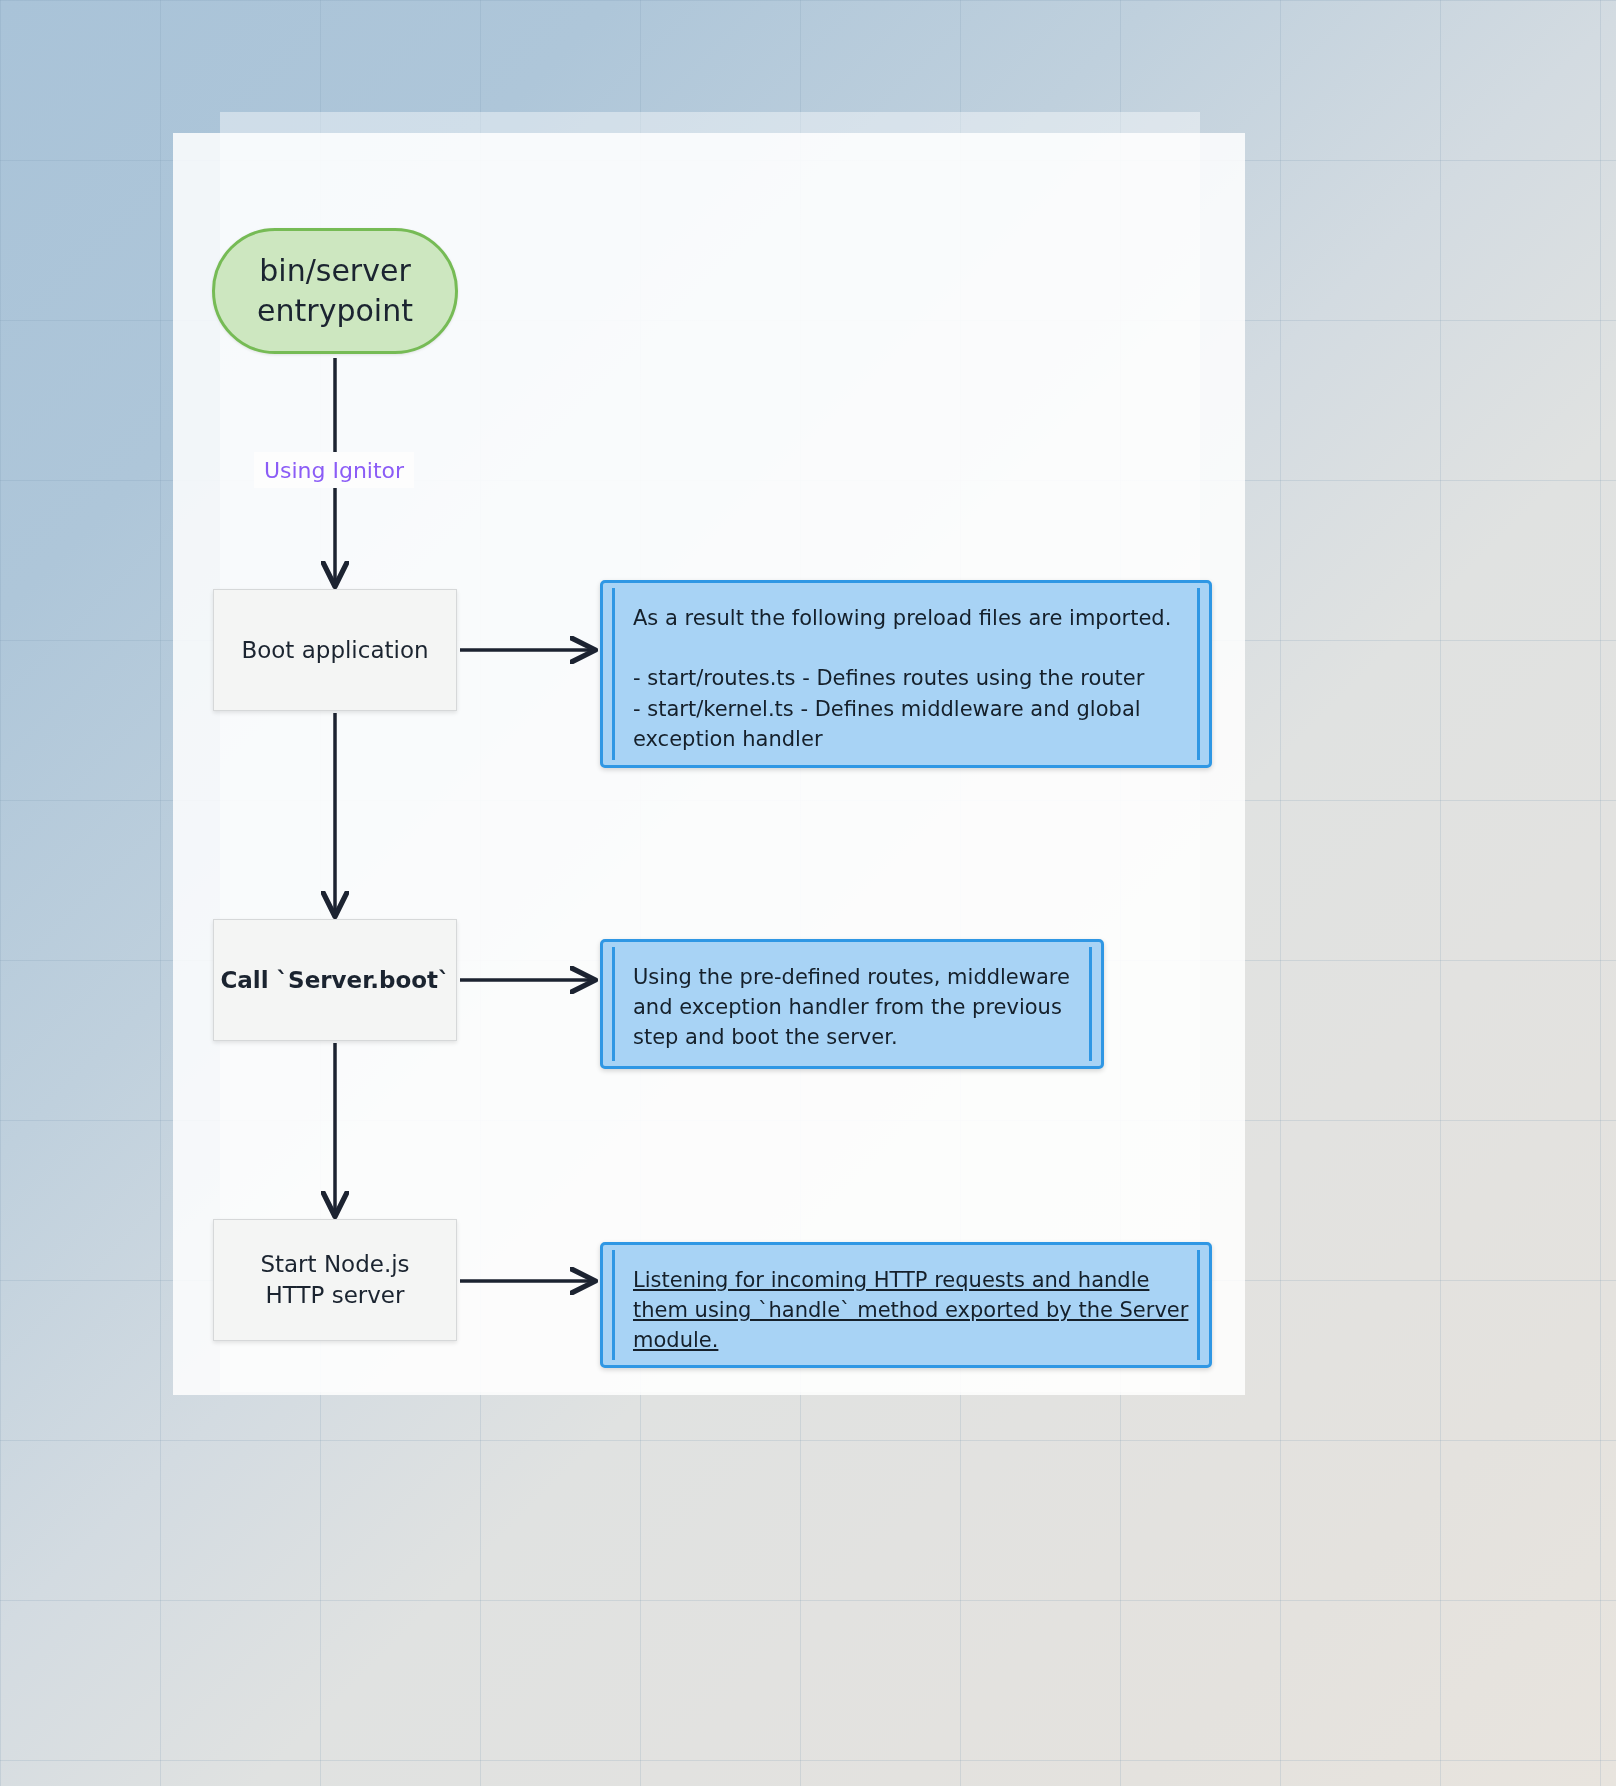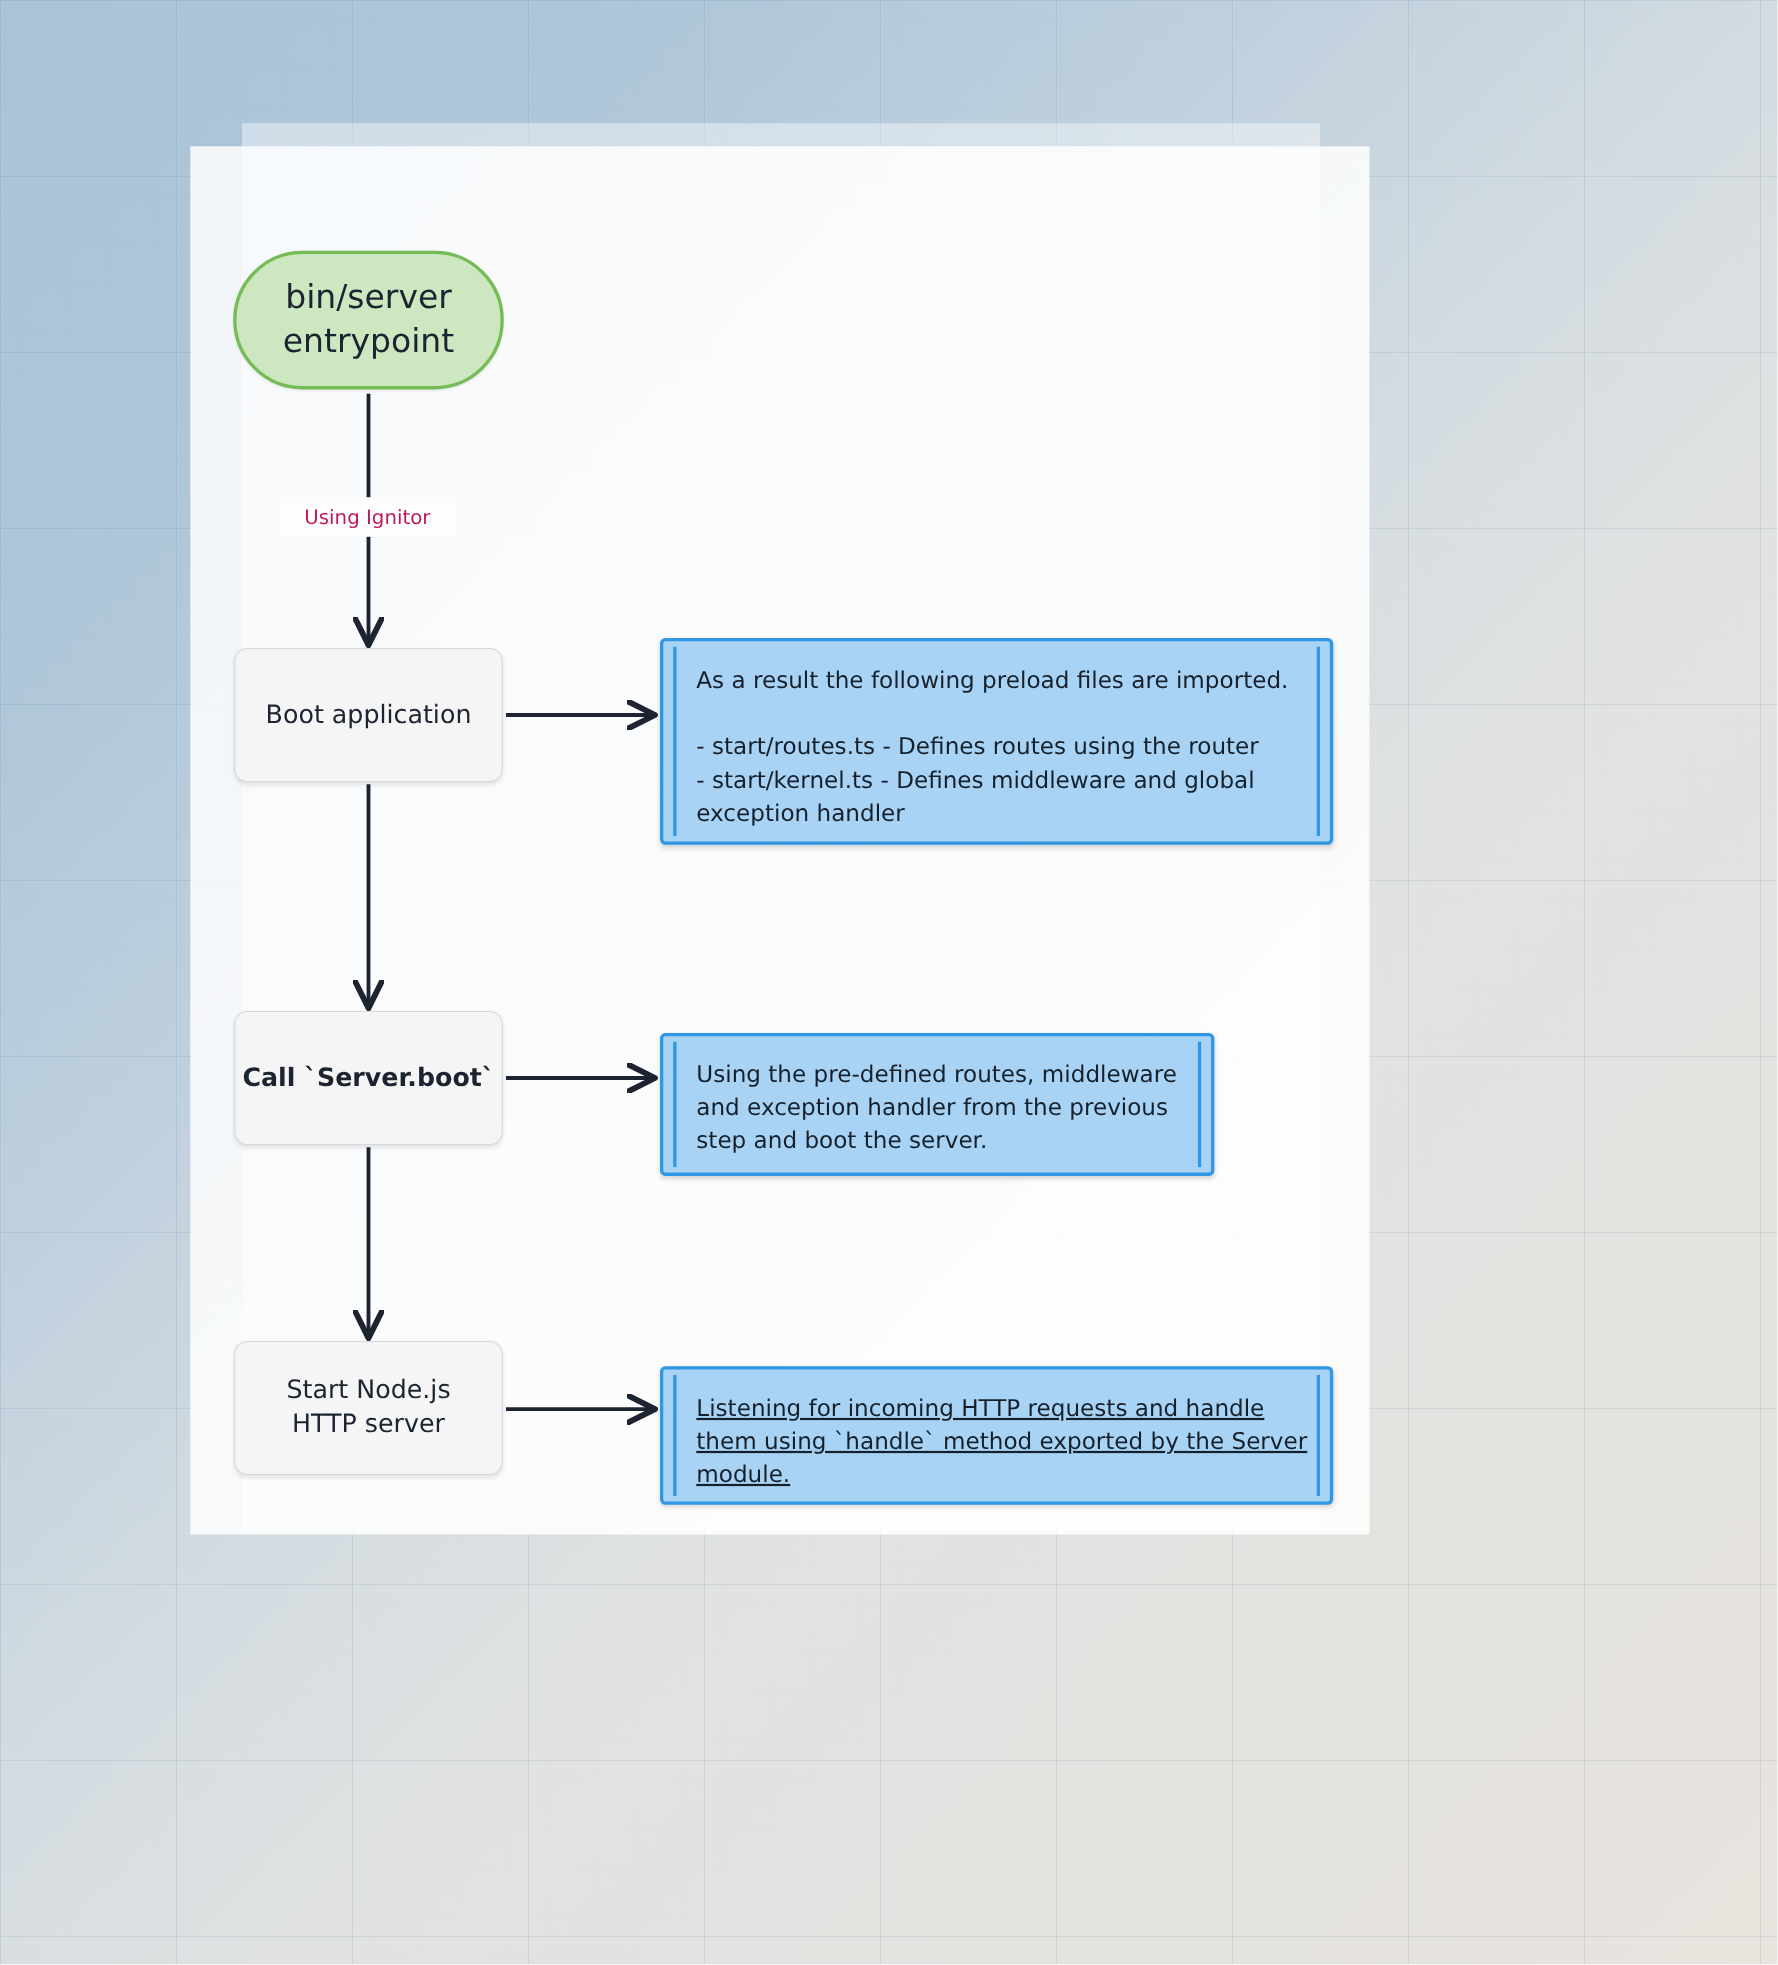--- a/index.html
+++ b/index.html
@@ -88,21 +88,21 @@
     color: #1b2430;
     font-size: 30px;
     line-height: 1.33;
     box-shadow: 0 1px 3px rgba(0,0,0,0.10);
   }
 
   .node-rect {
     box-sizing: border-box;
     background: #f4f5f4;
     border: 1px solid #d6d8d9;
-    border-radius: 12px;
+    border-radius: 0;
     display: flex;
     align-items: center;
     justify-content: center;
     text-align: center;
     color: #1b2430;
     font-size: 23px;
     line-height: 1.33;
     box-shadow: 0 2px 4px rgba(0,0,0,0.10);
   }
   #node-boot   { left: 213px; top: 589px;  width: 244px; height: 122px; }
@@ -143,22 +143,22 @@
   
   .edge-label {
     left: 254px;
     top: 452px;
     width: 160px;
     height: 36px;
     background: #fdfdfd;
     display: flex;
     align-items: center;
     justify-content: center;
-    color: #be185d;
-    font-size: 18px;
+    color: #8b5cf6;
+    font-size: 22px;
   }
 
   
   #edges { position: absolute; left: 0; top: 0; width: 1616px; height: 1786px; }
   .edge-path { stroke: #1c2331; stroke-width: 3.5; fill: none; }
 </style>
 </head>
 <body>
 
 <div id="page">

